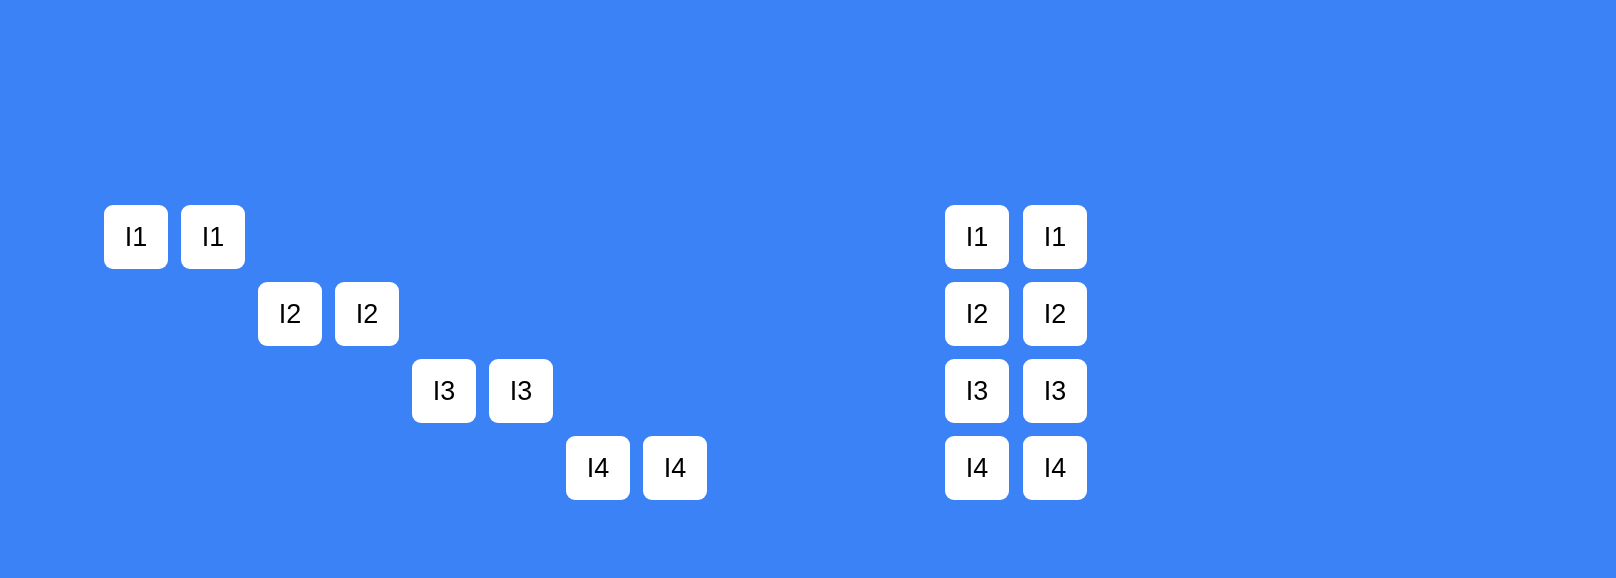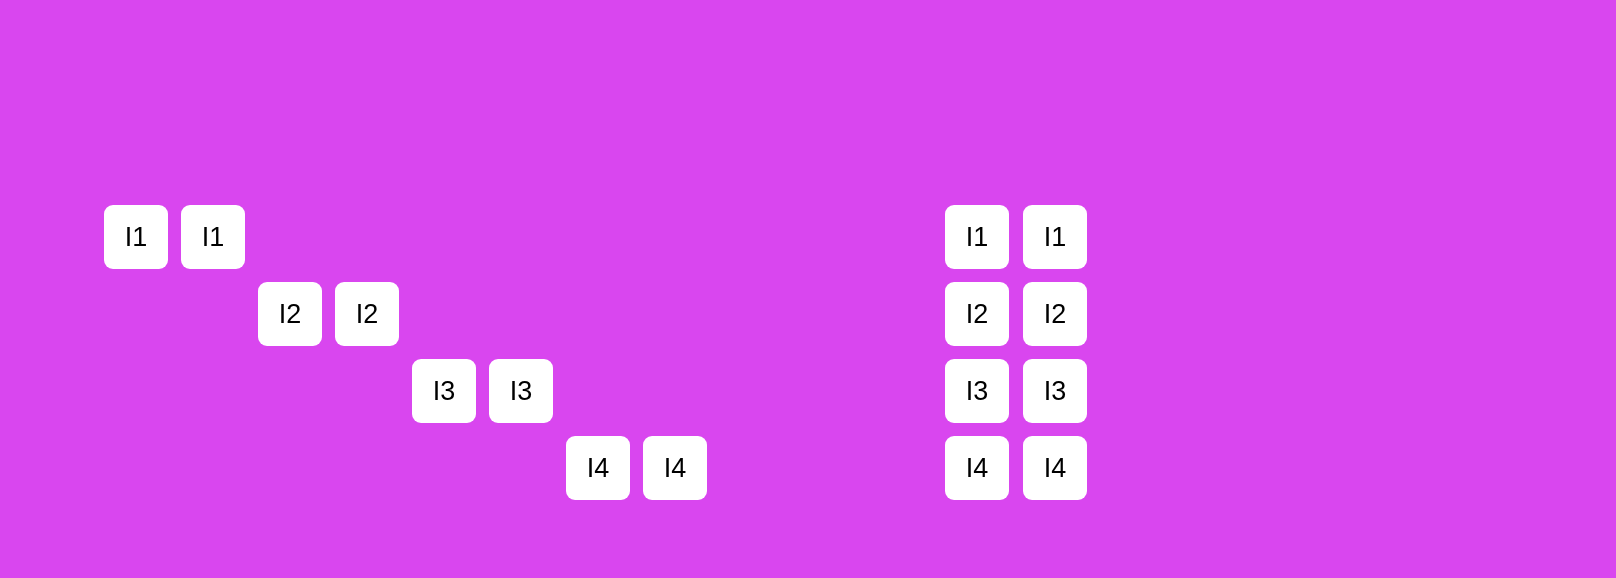--- a/index.html
+++ b/index.html
@@ -44,21 +44,21 @@
     font-size: 27px;
     line-height: 1;
     letter-spacing: 0px;
     font-weight: 400;
     user-select: none;
   }
 </style>
 </head>
 <body style="background: rgb(0, 0, 0);">
 
-<div id="canvas" style="width: 1616px; height: 578px; background: #d946ef;">
+<div id="canvas" style="width: 1616px; height: 578px; background: #3b82f6;">
 
   <div class="cluster" id="cluster-0">
       <div class="tile" style="left: 104px; top: 205px; width: 64px; height: 64px; background: rgb(255, 255, 255); border-radius: 9px;">
         <span class="tile-label" style="color: rgb(0, 0, 0); font-size: 27px;">I1</span>
       </div>
       <div class="tile" style="left: 181px; top: 205px; width: 64px; height: 64px; background: rgb(255, 255, 255); border-radius: 9px;">
         <span class="tile-label" style="color: rgb(0, 0, 0); font-size: 27px;">I1</span>
       </div>
       <div class="tile" style="left: 258px; top: 282px; width: 64px; height: 64px; background: rgb(255, 255, 255); border-radius: 9px;">
         <span class="tile-label" style="color: rgb(0, 0, 0); font-size: 27px;">I2</span>

